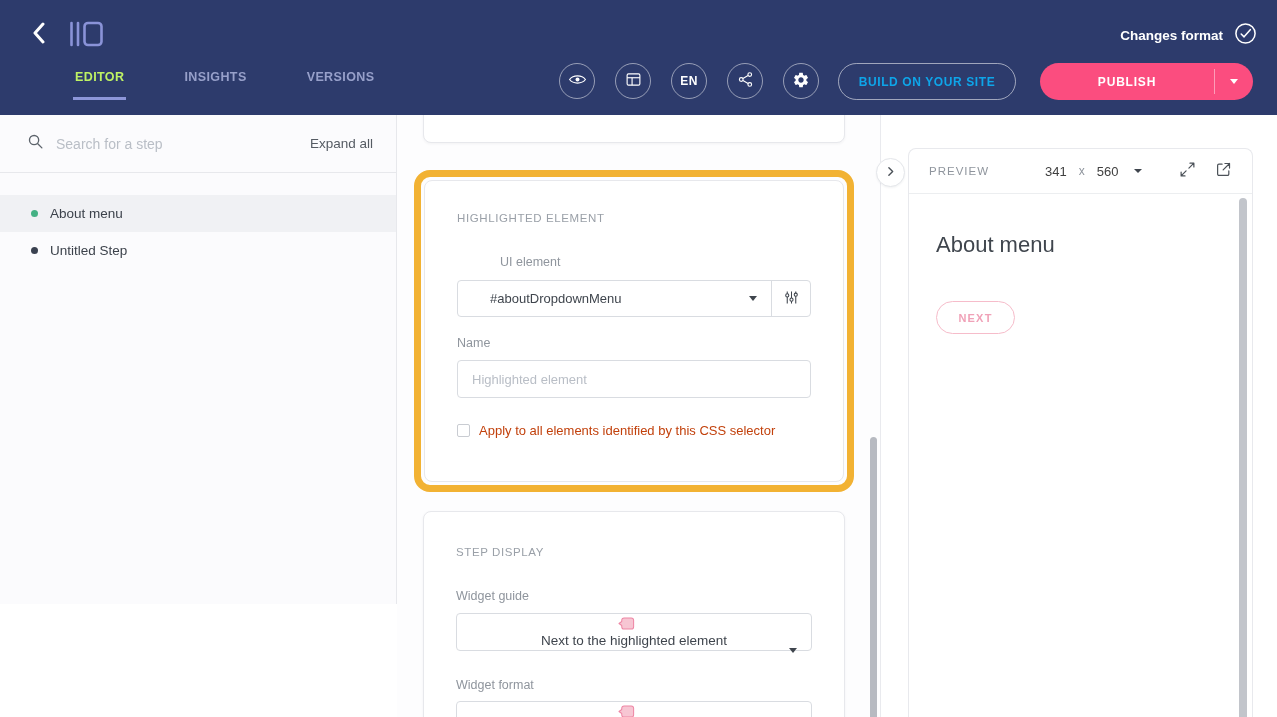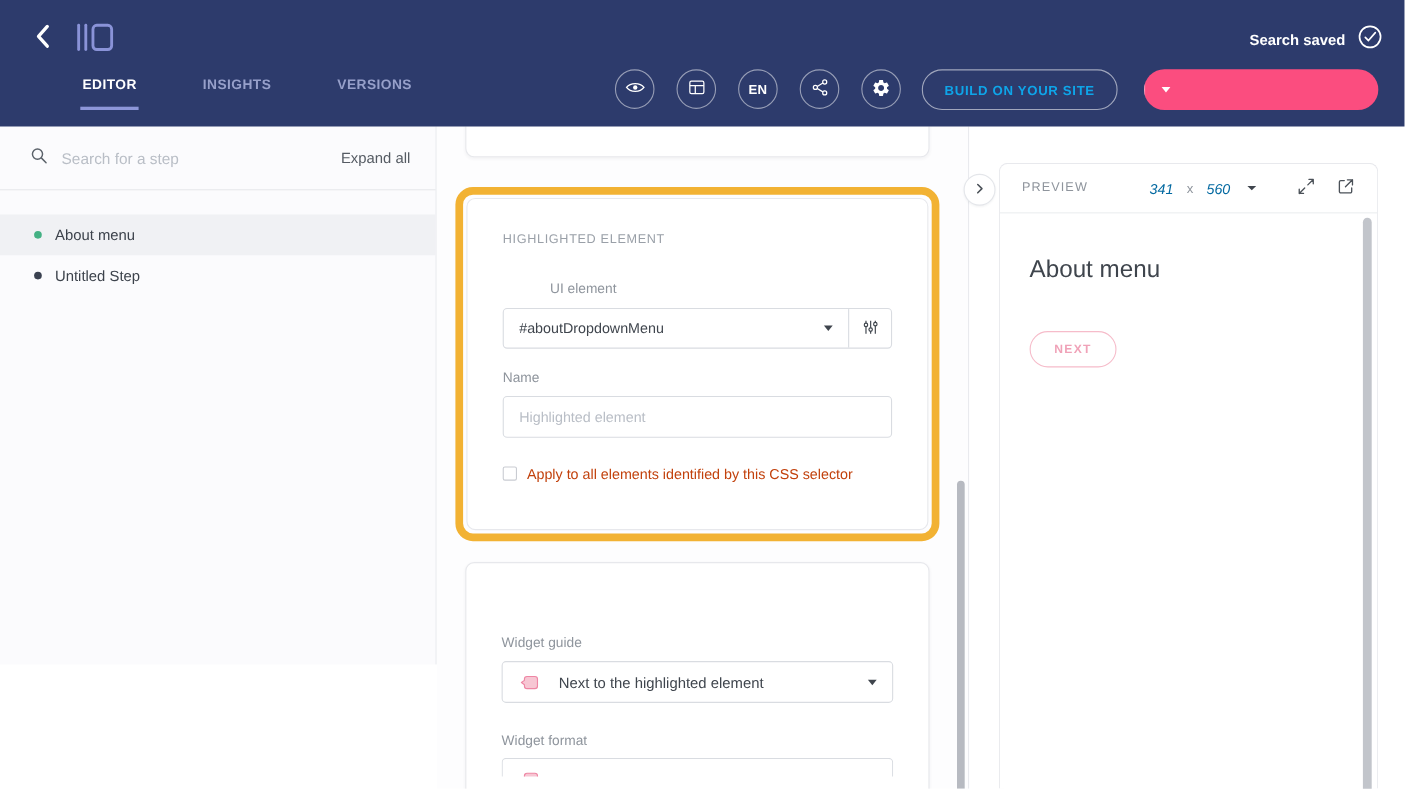--- a/index.html
+++ b/index.html
@@ -15,21 +15,21 @@
   .back-btn { position:absolute; left:26px; top:20px; width:26px; height:28px; background:none; border:none; cursor:pointer; }
   .logo { position:absolute; left:68px; top:19px; }
   .app-title { position:absolute; left:108px; top:16px; color:#ffffff; font-size:26px; font-weight:600; letter-spacing:.2px; }
   .saved-wrap { position:absolute; right:20px; top:22px; display:flex; align-items:center; gap:11px; }
   .saved-text { color:#ffffff; font-size:13.5px; font-weight:700; }
 
   .tabs { position:absolute; left:73px; top:70px; display:flex; }
   .tab { background:none; border:none; cursor:pointer; font-family:inherit;
          font-size:12.5px; font-weight:700; letter-spacing:.4px; color:#97a0ca;
          padding:0 2px 13px; margin-right:56px; border-bottom:3px solid transparent; }
-  .tab.active { color:#ffffff; border-bottom-color:#8d96d8; }
+  .tab.active { color:#bef264; border-bottom-color:#8d96d8; }
 
   .circle-btn { position:absolute; top:63px; width:36px; height:36px; border-radius:50%;
                 border:1px solid rgba(255,255,255,.5); background:transparent; cursor:pointer;
                 display:flex; align-items:center; justify-content:center; }
   .lang-txt { color:#ffffff; font-size:12px; font-weight:700; letter-spacing:.3px; }
 
   .build-btn { position:absolute; left:838px; top:63px; width:178px; height:37px; border-radius:19px;
                border:1px solid rgba(255,255,255,.55); background:transparent; color:#0ea5e9;
                font-family:inherit; font-size:12px; font-weight:700; letter-spacing:.6px; cursor:pointer; }
   .publish-btn { position:absolute; left:1040px; top:63px; width:213px; height:37px; border-radius:19px;
@@ -63,56 +63,56 @@
   .partial-card { position:absolute; left:26px; top:-32px; width:422px; height:60px; }
 
   .highlight-wrap { position:absolute; left:17px; top:55px; width:440px; height:322px;
                     border:7px solid #f2b233; border-radius:16px; padding:3px; }
   .highlight-card { width:100%; height:100%; border-radius:8px; padding:31px 32px 0; box-shadow:none; }
 
   .section-title { font-size:11.5px; letter-spacing:.6px; color:#9aa0a8; }
   .field-label { font-size:12.5px; color:#8f959d; }
   .mt-ui-label { margin-top:31px;margin-left:43px; }
   .control-row { margin-top:11px; height:37px; border:1px solid #d9dce1; border-radius:4px;
-                 display:flex; align-items:stretch; background:#fff; }
+                 display:flex; align-items:stretch; background:#fff;padding-left:18px; }
   .select-area { flex:1; display:flex; align-items:center; padding:0 14px; cursor:pointer; }
   .select-value { font-size:13px; color:#3f454d; }
   .select-caret { margin-left:auto; width:0; height:0; border-left:4.5px solid transparent; border-right:4.5px solid transparent; border-top:5px solid #3f454d; }
   .sliders-btn { width:39px; border:none; border-left:1px solid #d9dce1; background:transparent;
                  display:flex; align-items:center; justify-content:center; cursor:pointer; }
   .text-input { margin-top:10px; width:100%; height:38px; border:1px solid #d9dce1; border-radius:4px;
                 padding:0 14px; font-family:inherit; font-size:13px; color:#3f454d; outline:none; background:#fff; }
   .text-input::placeholder { color:#b9bec6; }
   .checkbox-row { margin-top:25px; display:flex; align-items:center; gap:9px; }
   .checkbox { width:13px; height:13px; border:1px solid #c9ccd2; border-radius:2px; background:#fff; cursor:pointer; flex:none; }
   .checkbox-label { font-size:13px; color:#c2410c; }
 
   .step-card { position:absolute; left:26px; top:396px; width:422px; height:380px; padding:34px 32px 0; }
   .dropdown { margin-top:10px; height:38px; border:1px solid #d9dce1; border-radius:4px; background:#fff;
-              display:flex; align-items:center; padding:0 14px; cursor:pointer; }
+              display:flex; align-items:center; padding:0 14px; cursor:pointer;flex-direction:column; }
   .dropdown .d-icon { margin-right:16px; display:flex; }
   .dropdown .d-value { font-size:13.5px; color:#3f454d; }
   .mt-27 { margin-top:27px; }
   .clip-17 { margin-top:9px; height:17px; overflow:hidden; }
 
   .main-scrollbar { position:absolute; right:3px; top:322px; width:7px; height:285px;
                     background:#b7bac1; border-radius:4px; cursor:pointer; }
 
   
   .collapse-btn { position:absolute; left:876px; top:158px; width:29px; height:29px; border-radius:50%;
                   background:#ffffff; border:1px solid #e4e6ea; box-shadow:0 1px 2px rgba(40,45,60,.06);
                   display:flex; align-items:center; justify-content:center; cursor:pointer; z-index:5; }
 
   
   .preview { position:absolute; left:908px; top:148px; width:345px; height:569px; background:#ffffff;
              border:1px solid #e8e9ed; border-bottom:none; border-radius:8px 8px 0 0; }
   .preview-header { height:45px; display:flex; align-items:center; padding:0 20px; border-bottom:1px solid #eceef0; }
   .preview-title { font-size:11.5px; letter-spacing:1px; color:#8f959d; }
   .dims { display:flex; align-items:center; margin-left:56px; cursor:pointer; }
-  .dim-val { font-size:13px; color:#0369a1;font-style:italic; }
+  .dim-val { font-size:13px; color:#404040; }
   .dim-x { font-size:12px; color:#8f959d; margin:0 12px; }
   .dims .caret-dark { margin-left:16px; width:0; height:0; border-left:4px solid transparent; border-right:4px solid transparent; border-top:4.5px solid #3f454d; }
   .preview-icons { margin-left:auto; display:flex; align-items:center; gap:19px; }
   .icon-btn { background:none; border:none; cursor:pointer; display:flex; padding:0; }
   .preview-step-title { margin:38px 0 0 27px; font-size:22px; color:#3f454d; }
   .next-btn { margin:43px 0 0 27px; width:79px; height:33px; border-radius:17px; background:#ffffff;
               border:1px solid #f6bcca; color:#f0a2b8; font-family:inherit; font-size:11px;
               font-weight:700; letter-spacing:1.2px; cursor:pointer; }
   .preview-scrollbar { position:absolute; right:5px; top:49px; width:8px; height:520px;
                        background:#c2c5cb; border-radius:5px 5px 0 0; cursor:pointer; }
@@ -132,21 +132,21 @@
   <span class="logo">
     <svg width="36" height="30" viewBox="0 0 36 30" fill="none" stroke="#8a93d8" stroke-width="2.6" stroke-linecap="round">
       <path d="M3.5 4 v22"></path>
         <path d="M10 4 v22"></path>
         <rect x="16.5" y="4" width="17" height="22" rx="3.5"></rect>
     </svg>
   </span>
 
 
   <div class="saved-wrap">
-    <span class="saved-text">Search saved</span>
+    <span class="saved-text">Changes format</span>
     <span>
       <svg width="23" height="23" viewBox="0 0 24 24" fill="none" stroke="#ffffff" stroke-width="1.6" stroke-linecap="round" stroke-linejoin="round">
         <circle cx="12" cy="12" r="10"></circle>
           <path d="M7.5 12.5 l3 3 L17 8"></path>
       </svg>
     </span>
   </div>
 
   <div class="tabs">
     <button class="tab active">EDITOR</button>
@@ -189,20 +189,21 @@
     <span>
       <svg width="18" height="18" viewBox="0 0 24 24" fill="#ffffff" fill-rule="evenodd">
         <path d="M19.14,12.94c0.04-0.3,0.06-0.61,0.06-0.94c0-0.32-0.02-0.64-0.07-0.94l2.03-1.58c0.18-0.14,0.23-0.41,0.12-0.61 l-1.92-3.32c-0.12-0.22-0.37-0.29-0.59-0.22l-2.39,0.96c-0.5-0.38-1.03-0.7-1.62-0.94L14.4,2.81c-0.04-0.24-0.24-0.41-0.48-0.41 h-3.84c-0.24,0-0.43,0.17-0.47,0.41L9.25,5.35C8.66,5.59,8.12,5.92,7.63,6.29L5.24,5.33c-0.22-0.08-0.47,0-0.59,0.22L2.74,8.87 C2.62,9.08,2.66,9.34,2.86,9.48l2.03,1.58C4.84,11.36,4.8,11.69,4.8,12s0.02,0.64,0.07,0.94l-2.03,1.58 c-0.18,0.14-0.23,0.41-0.12,0.61l1.92,3.32c0.12,0.22,0.37,0.29,0.59,0.22l2.39-0.96c0.5,0.38,1.03,0.7,1.62,0.94l0.36,2.54 c0.05,0.24,0.24,0.41,0.48,0.41h3.84c0.24,0,0.44-0.17,0.47-0.41l0.36-2.54c0.59-0.24,1.13-0.56,1.62-0.94l2.39,0.96 c0.22,0.08,0.47,0,0.59-0.22l1.92-3.32c0.12-0.22,0.07-0.47-0.12-0.61L19.14,12.94z M12,15.6c-1.98,0-3.6-1.62-3.6-3.6 s1.62-3.6,3.6-3.6s3.6,1.62,3.6,3.6S13.98,15.6,12,15.6z"></path>
       </svg>
     </span>
   </button>
 
   <button class="build-btn">BUILD ON YOUR SITE</button>
 
   <div class="publish-btn">
+    <button class="publish-label" style="background:none;border:none;cursor:pointer">PUBLISH</button>
     <div class="publish-divider"></div>
     <button class="publish-caret-area" style="background:none;border:none;cursor:pointer">
       <span class="caret-down"></span>
     </button>
   </div>
 </div>
 
 <div class="sidebar">
   <div class="search-row">
     <span>
@@ -258,20 +259,21 @@
       <input class="text-input" type="text" placeholder="Highlighted element" style="">
 
       <div class="checkbox-row">
         <span class="checkbox"></span>
         <span class="checkbox-label">Apply to all elements identified by this CSS selector</span>
       </div>
     </div>
   </div>
 
   <div class="card step-card">
+    <div class="section-title">STEP DISPLAY</div>
 
     <div class="field-label" style="margin-top:31px">Widget guide</div>
     <div class="dropdown">
       <span class="d-icon">
         <svg width="21" height="19" viewBox="0 0 24 24">
           <path d="M9 5 H18 A3 3 0 0 1 21 8 V16 A3 3 0 0 1 18 19 H9 A3 3 0 0 1 6 16 V14.5 L2.5 12 L6 9.5 V8 A3 3 0 0 1 9 5 Z" fill="#f7c6d3" stroke="#ee86a4" stroke-width="1.3" stroke-linejoin="round"></path>
         </svg>
       </span>
       <span class="d-value">Next to the highlighted element</span>
       <span class="select-caret"></span>

